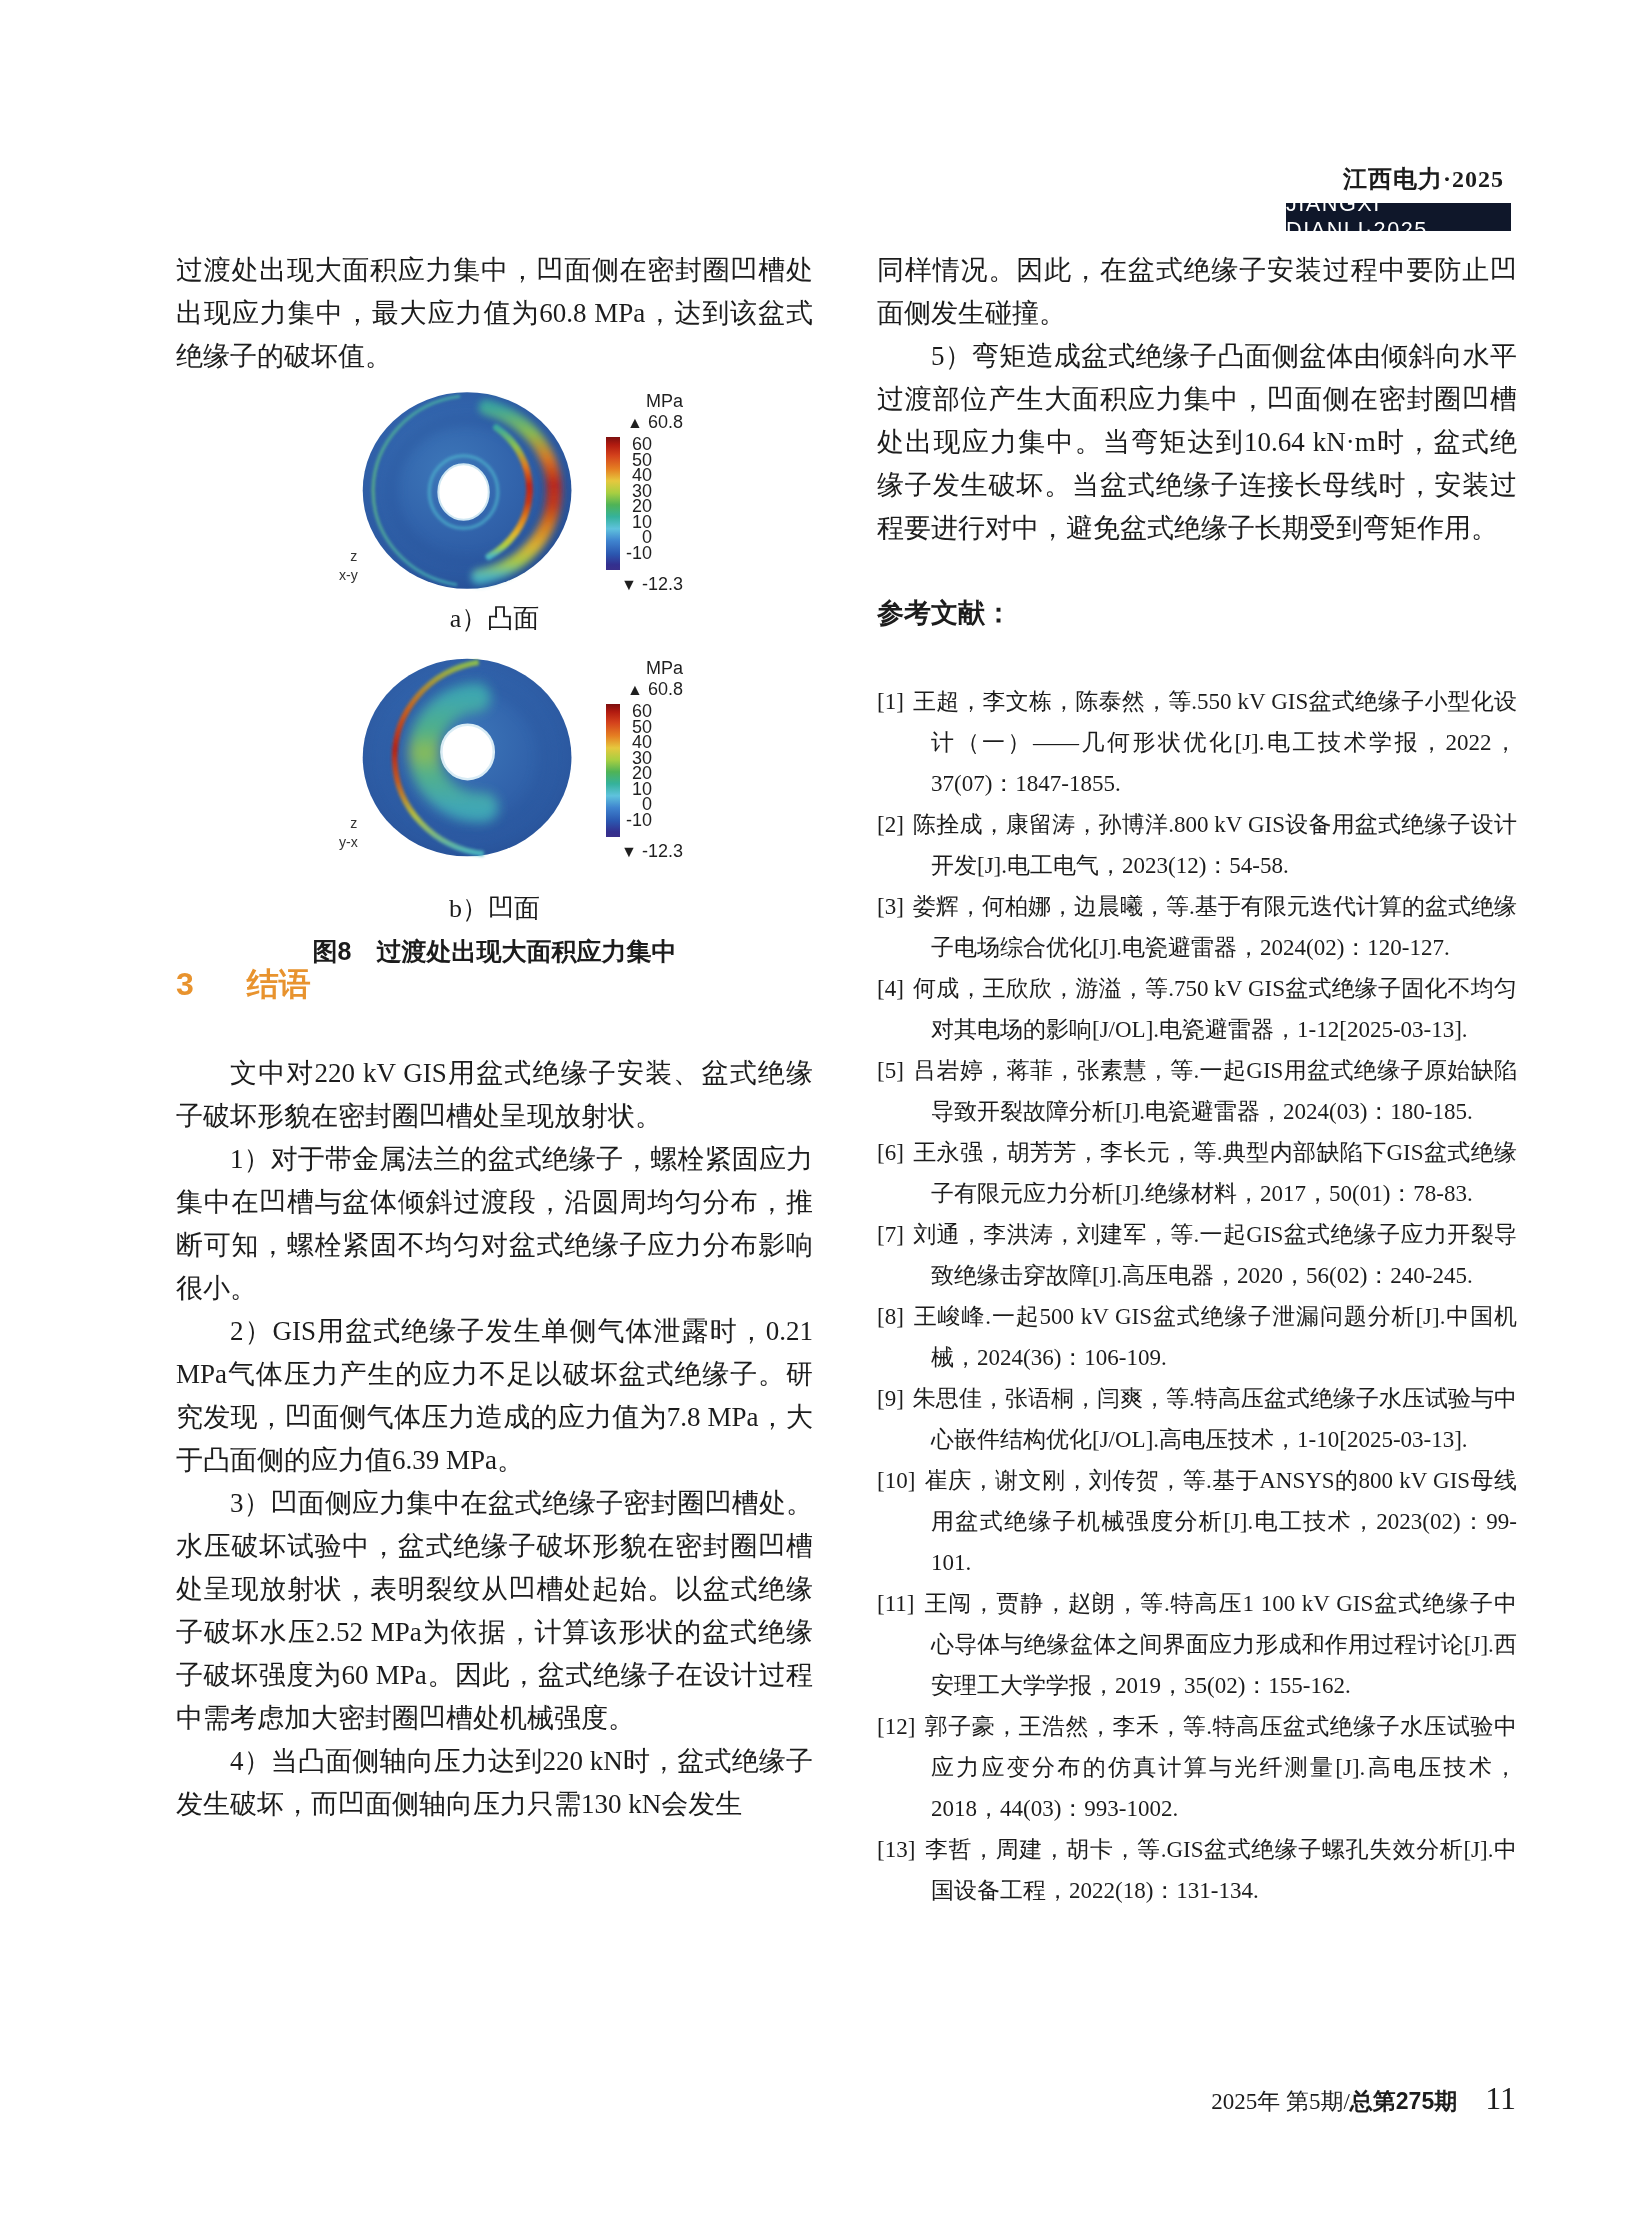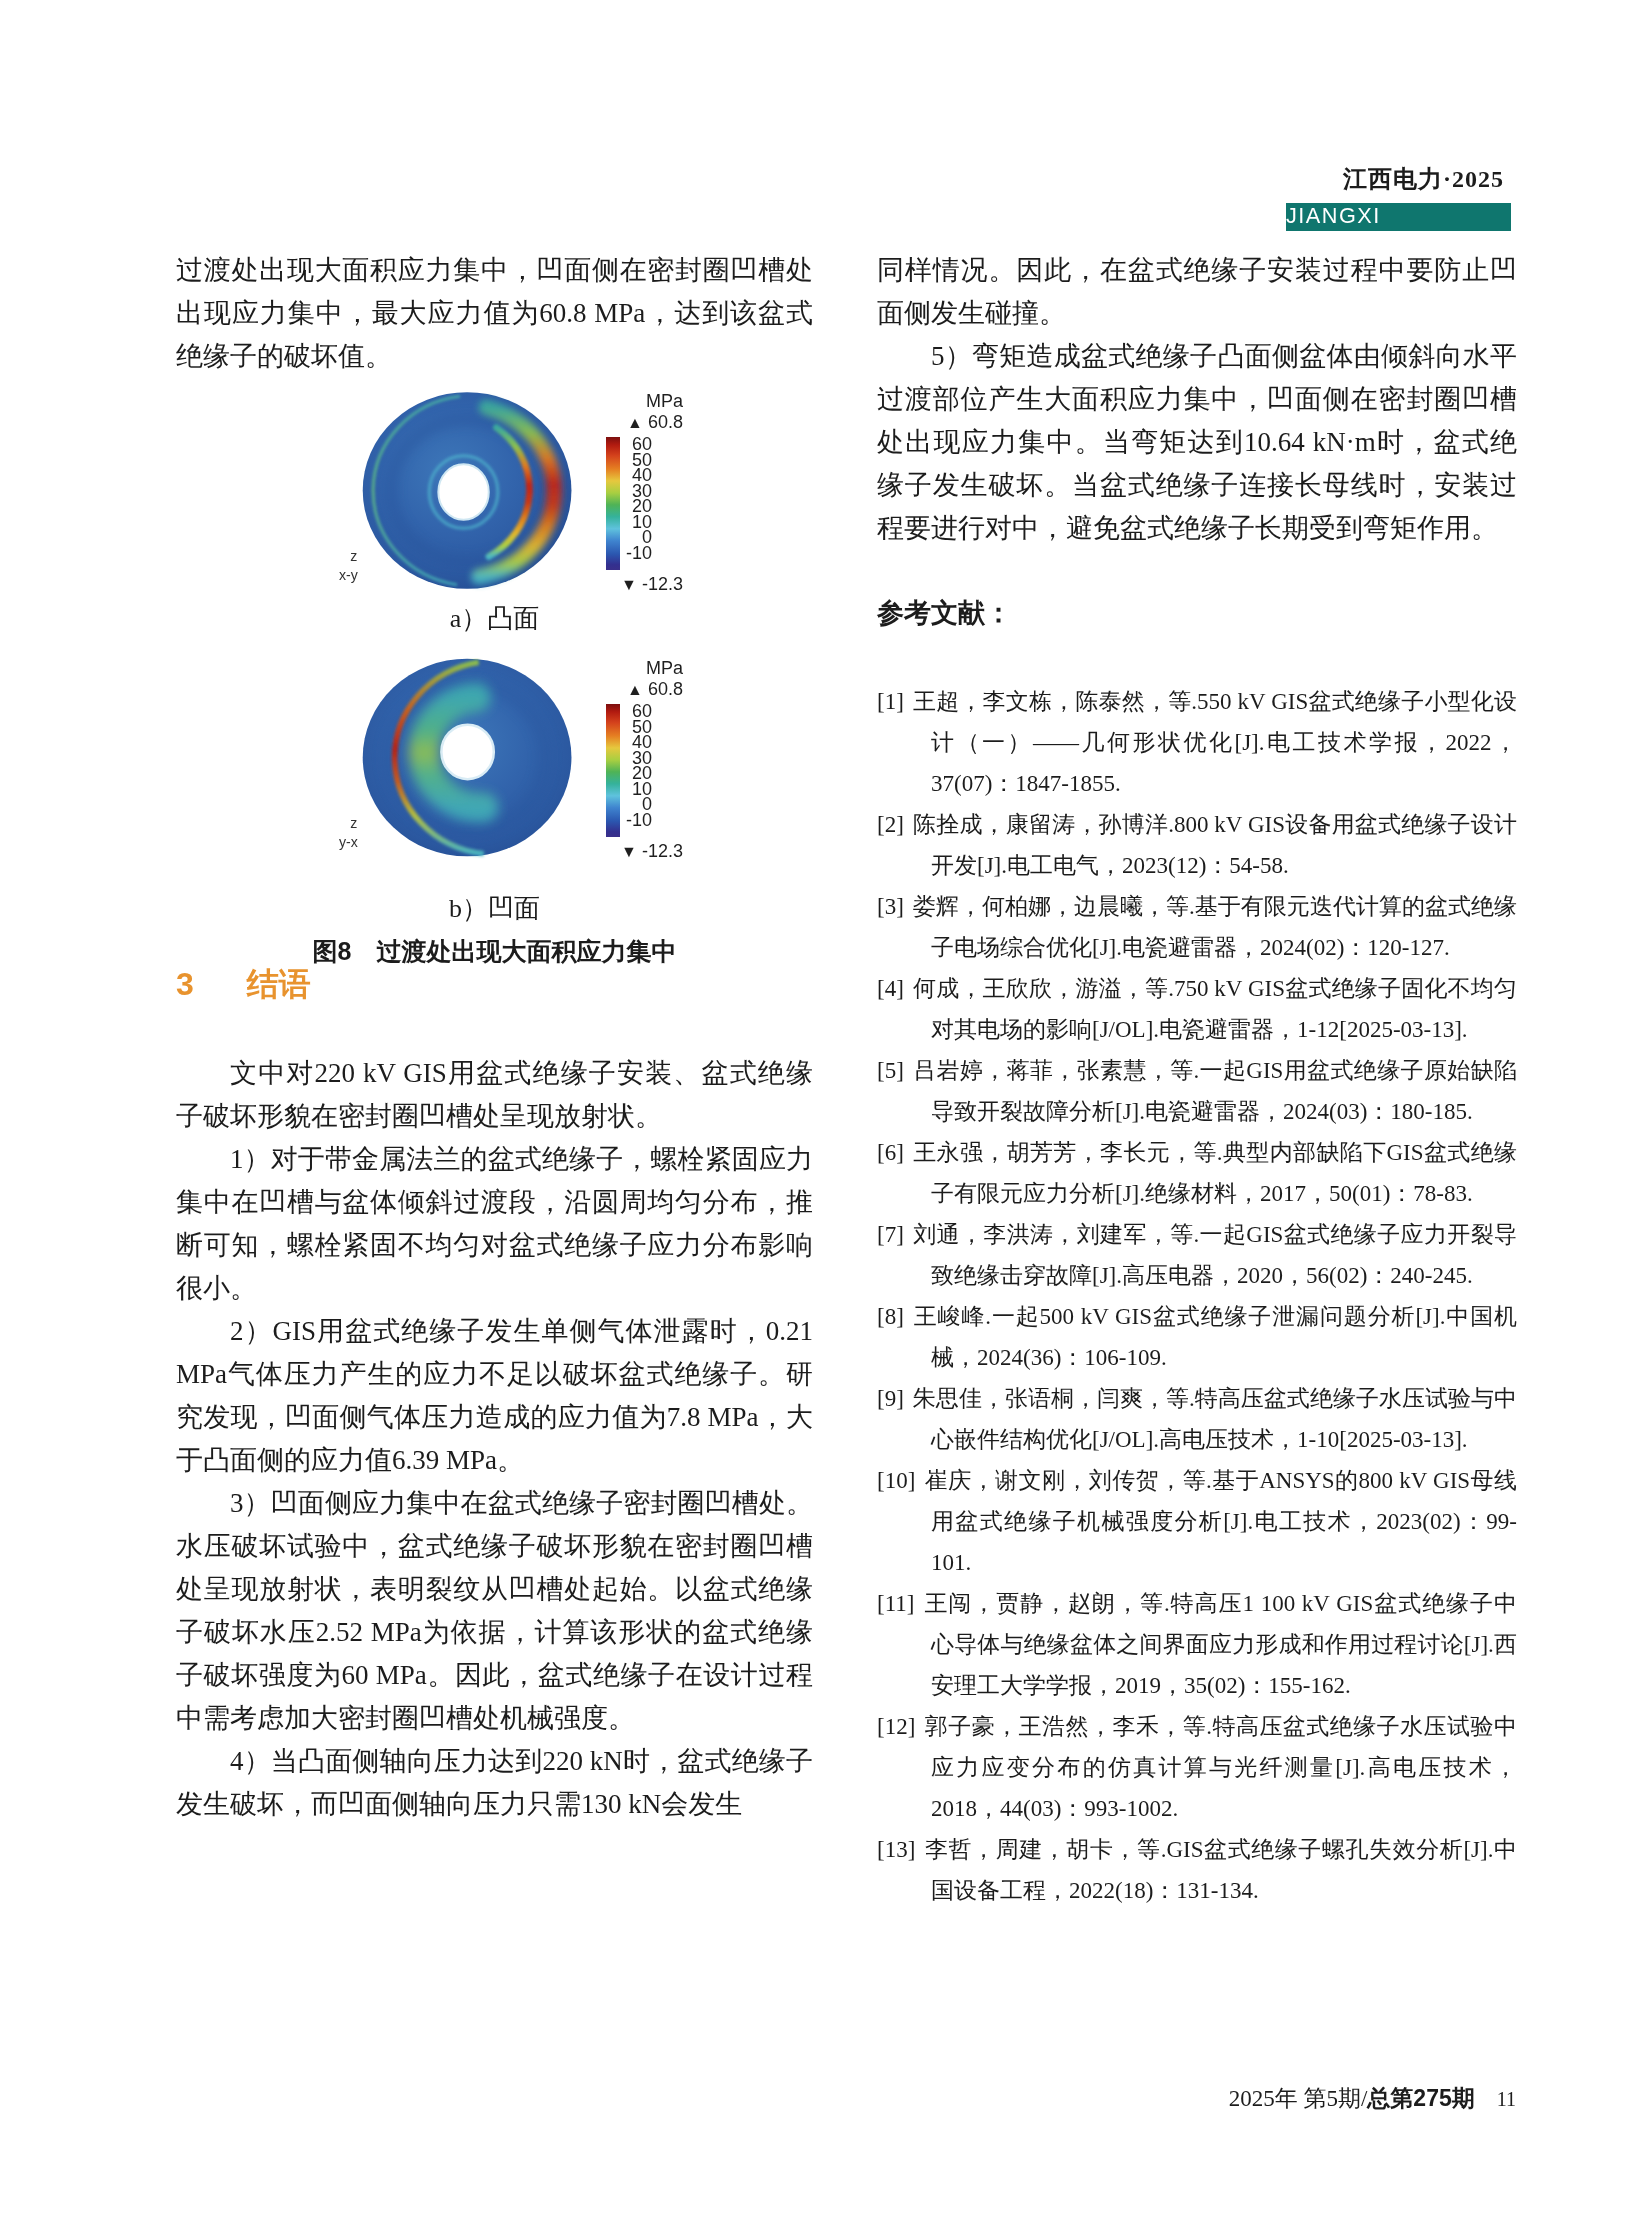--- a/index.html
+++ b/index.html
@@ -8,23 +8,23 @@
     font-family:"Liberation Serif", serif;color:#1c1c1c;overflow:hidden;
   }
   
   .hdr-title{
     position:absolute;top:160px;left:1234px;width:270px;text-align:right;
     font-size:24px;font-weight:bold;letter-spacing:1px;line-height:37px;
   }
   .hdr-title .zh{font-family:"Liberation Sans",sans-serif;}
   .hdr-title .yr{font-family:"Liberation Serif",serif;}
   .hdr-box{
-    position:absolute;top:203px;left:1286px;width:225px;height:28px;background:#0f766e;
+    position:absolute;top:203px;left:1286px;width:225px;height:28px;background:#0f172a;
     color:#ffffff;font-family:"Liberation Sans",sans-serif;font-size:21.7px;letter-spacing:1.5px;
-    display:flex;align-items:flex-start;justify-content:center;
+    display:flex;align-items:center;justify-content:center;
   }
   
   .col{position:absolute;top:249px;font-size:27px;line-height:43px;text-align:justify;}
   #col-left{left:176px;width:637px;}
   #col-right{left:877px;width:640px;}
   .col p{margin:0;}
   .indent{text-indent:2em;}
   
   .figure-block{margin-top:13px;}
   .panel{display:flex;align-items:flex-start;margin-left:159px;}
@@ -71,21 +71,21 @@
   }
   .ref-list{margin-top:50px;font-size:23px;line-height:41px;}
   .ref{padding-left:54px;text-indent:-54px;text-align:justify;}
   .ref-label{margin-right:9px;}
   
   .footer{
     position:absolute;top:2081px;left:1058px;width:458px;text-align:right;
     font-size:23px;line-height:35px;white-space:nowrap;
   }
   .footer .bold{font-family:"Liberation Sans",sans-serif;font-weight:bold;}
-  .footer .pagenum{font-size:20px;margin-left:22px;}
+  .footer .pagenum{font-size:32px;margin-left:28px;}
   
   .axis-text{font-family:"Liberation Sans",sans-serif;font-size:28px;fill:#333;}
 </style>
 </head>
 <body>
 
 <div class="page">
 
   <div class="hdr-title">
     <span class="zh">江西电力</span><span class="yr">·2025</span>

